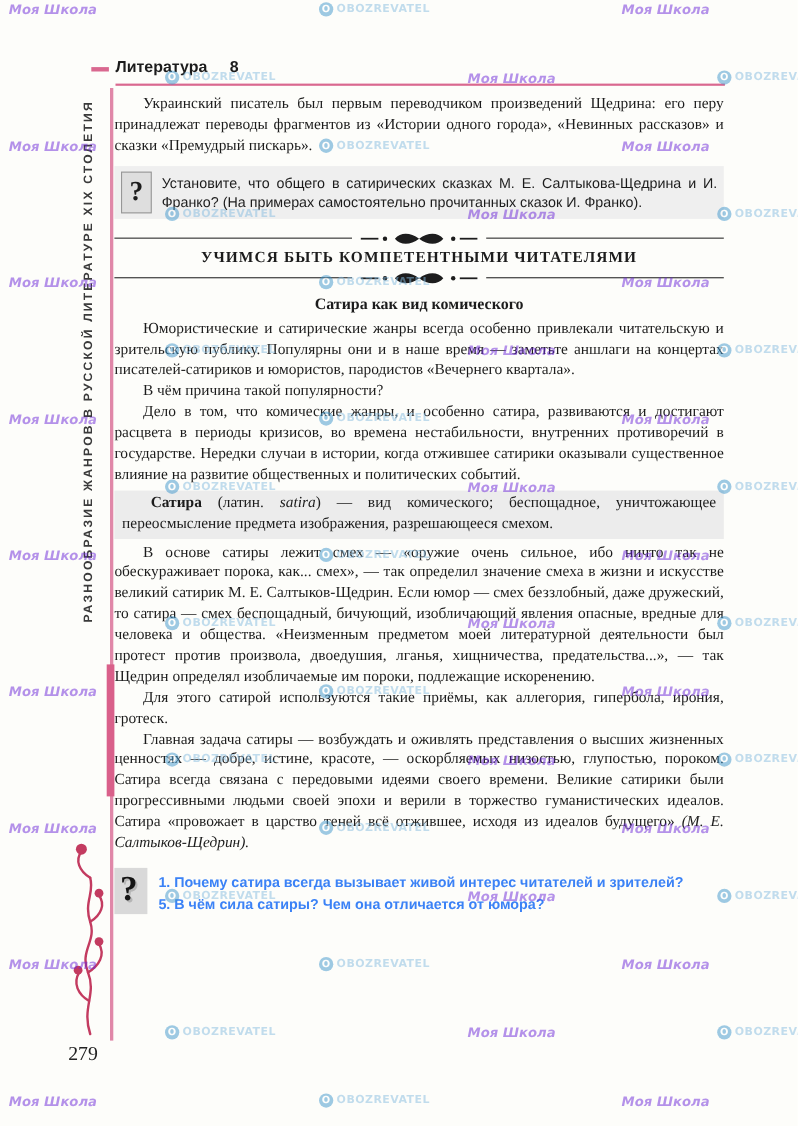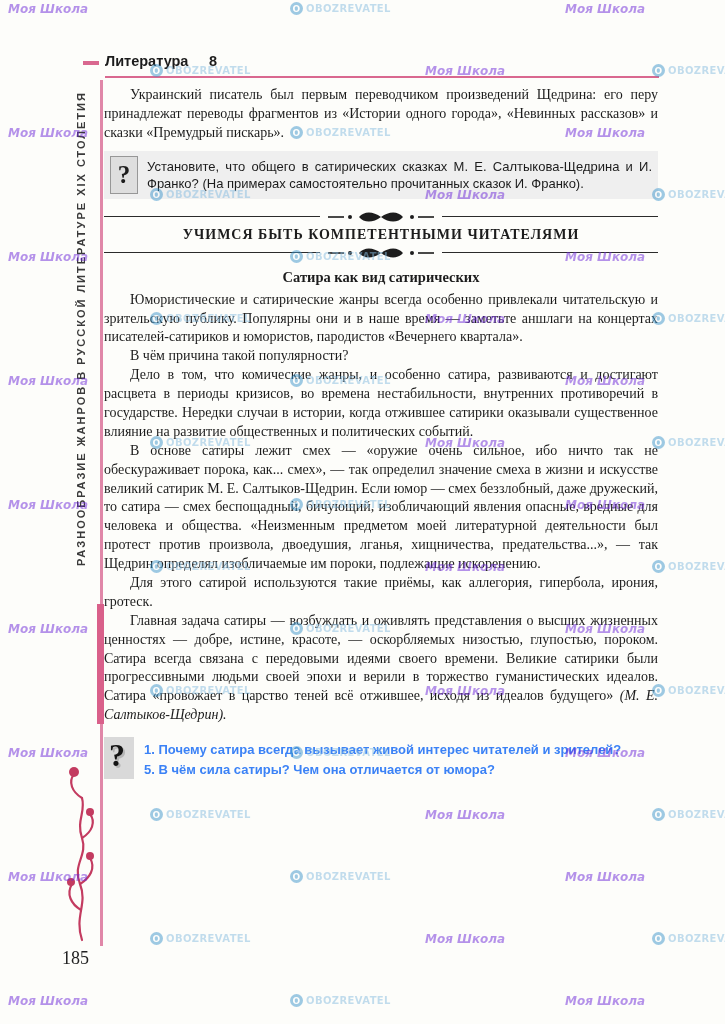--- a/index.html
+++ b/index.html
@@ -118,26 +118,27 @@
       <svg class="orn" width="110" height="12" viewBox="0 0 110 12">
         <path d="M55 6 C47 0 38 0 33 6 C38 12 47 12 55 6 C63 0 72 0 77 6 C72 12 63 12 55 6 Z" fill="#1d1d1d"></path>
         <circle cx="24" cy="6" r="2" fill="#1d1d1d"></circle>
         <circle cx="86" cy="6" r="2" fill="#1d1d1d"></circle>
         <rect x="2" y="5.2" width="16" height="1.6" fill="#1d1d1d"></rect>
         <rect x="92" y="5.2" width="16" height="1.6" fill="#1d1d1d"></rect>
       </svg>
       <div class="orn-line"></div>
     </div>
 
-    <div class="sub-heading">Сатира как вид сатирических</div>
+    <div class="sub-heading">Сатира как вид комического</div>
 
     <p class="para">Юмористические и сатирические жанры всегда особенно привлекали читательскую и зрительскую публику. Популярны они и в наше время — заметьте аншлаги на концертах писателей-сатириков и юмористов, пародистов «Вечернего квартала».</p>
     <p class="para">В чём причина такой популярности?</p>
     <p class="para">Дело в том, что комические жанры, и особенно сатира, развиваются и достигают расцвета в периоды кризисов, во времена нестабильности, внутренних противоречий в государстве. Нередки случаи в истории, когда отжившее сатирики оказывали существенное влияние на развитие общественных и политических событий.</p>
 
+    <p class="para def"><b>Сатира</b><span> (латин. </span><i>satira</i><span>) — вид комического; беспощадное, уничтожающее переосмысление предмета изображения, разрешающееся смехом.</span></p>
 
     <p class="para">В основе сатиры лежит смех — «оружие очень сильное, ибо ничто так не обескураживает порока, как... смех», — так определил значение смеха в жизни и искусстве великий сатирик М. Е. Салтыков-Щедрин. Если юмор — смех беззлобный, даже дружеский, то сатира — смех беспощадный, бичующий, изобличающий явления опасные, вредные для человека и общества. «Неизменным предметом моей литературной деятельности был протест против произвола, двоедушия, лганья, хищничества, предательства...», — так Щедрин определял изобличаемые им пороки, подлежащие искоренению.</p>
     <p class="para">Для этого сатирой используются такие приёмы, как аллегория, гипербола, ирония, гротеск.</p>
     <p class="para"><span>Главная задача сатиры — возбуждать и оживлять представления о высших жизненных ценностях — добре, истине, красоте, — оскорбляемых низостью, глупостью, пороком. Сатира всегда связана с передовыми идеями своего времени. Великие сатирики были прогрессивными людьми своей эпохи и верили в торжество гуманистических идеалов. Сатира «провожает в царство теней всё отжившее, исходя из идеалов будущего» </span><i>(М. Е. Салтыков-Щедрин).</i></p>
 
     <div class="q-box">
       <div class="q-mark">?</div>
       <div class="q-list">
         <div class="q-item">1. Почему сатира всегда вызывает живой интерес читателей и зрителей?</div>
         <div class="q-item">5. В чём сила сатиры? Чем она отличается от юмора?</div>
@@ -155,21 +156,21 @@
       <path d="M26 42 C16 36 12 26 18 18"></path>
     </g>
     <g fill="#c33b60">
       <circle cx="34" cy="100" r="4"></circle>
       <circle cx="15" cy="126" r="4"></circle>
       <circle cx="34" cy="56" r="4"></circle>
       <circle cx="18" cy="16" r="5"></circle>
     </g>
   </svg>
 
-  <div class="page-num">185</div>
+  <div class="page-num">279</div>
 
   <div class="wm-layer">
       <span class="wm wm-moya" style="left: 8px; top: 2px;">Моя Школа</span>
       <span class="wm wm-oboz" style="left: 290px; top: 2px;">
         <span class="wm-o">O</span>
         <span>OBOZREVATEL</span>
       </span>
       <span class="wm wm-moya" style="left: 565px; top: 2px;">Моя Школа</span>
       <span class="wm wm-oboz" style="left: 150px; top: 64px;">
         <span class="wm-o">O</span>

